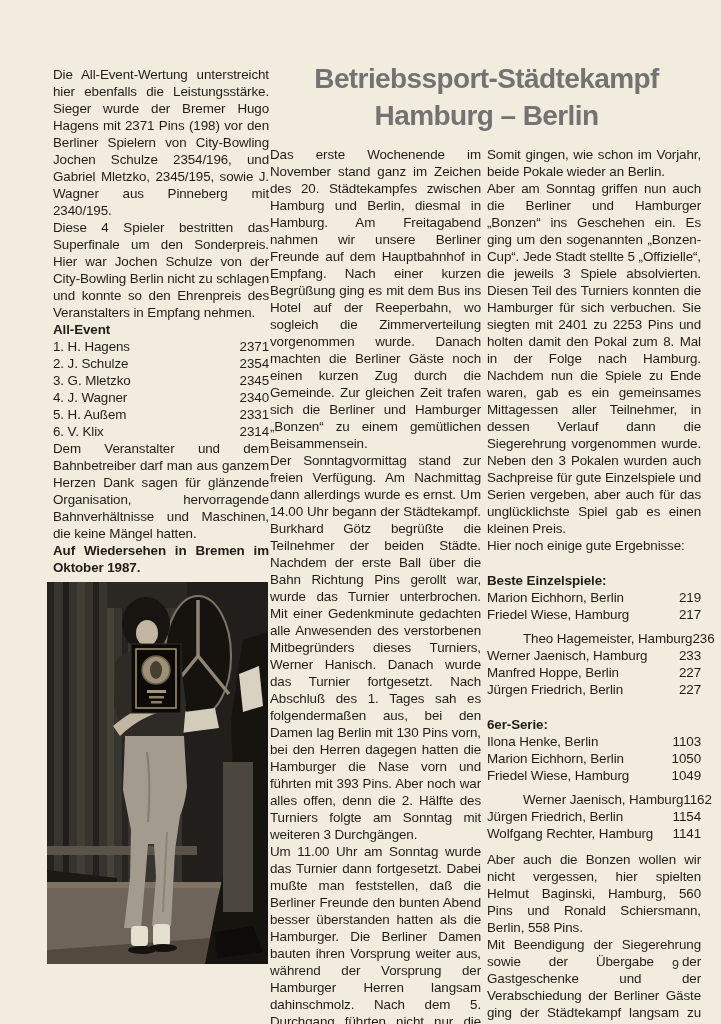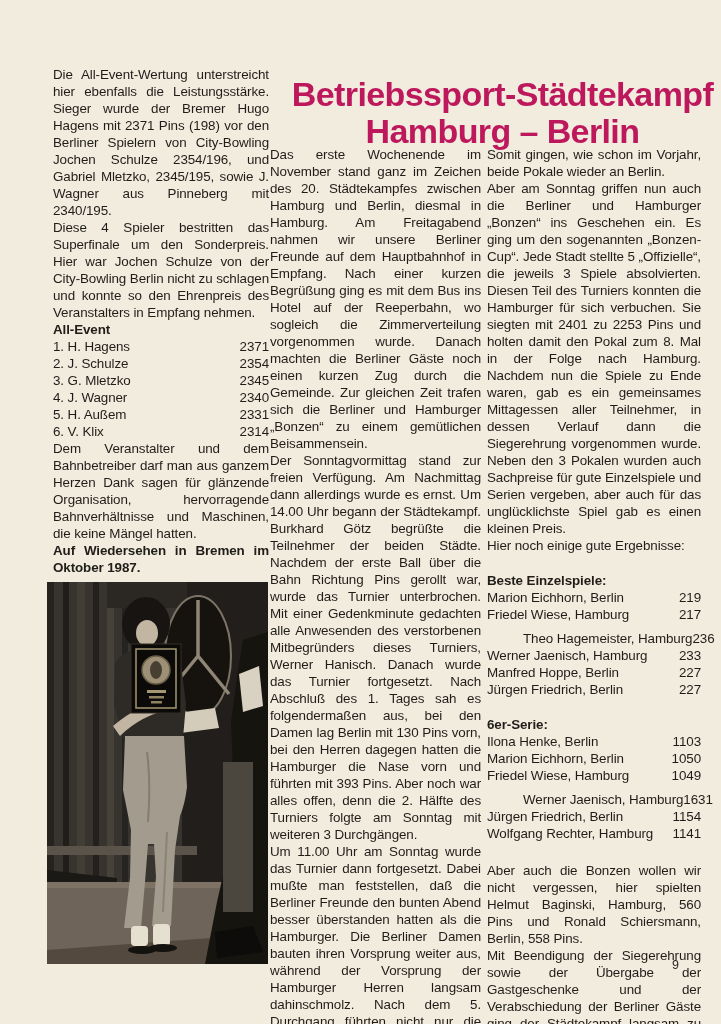--- a/index.html
+++ b/index.html
@@ -14,23 +14,23 @@
     position:absolute;
     font-size:13.4px; line-height:17px;
     text-align:justify; letter-spacing:-0.1px;
   }
   .col p { margin:0; }
   .col-left  { left:53px;  top:66px;  width:216px; }
   .col-mid   { left:270px; top:146px; width:211px; }
   .col-right { left:487px; top:146px; width:214px; }
   .article-title {
     position:absolute; left:268px; top:60px; width:437px;
-    margin:16px; text-align:center;
-    font-size:34px; line-height:37px; font-weight:bold;
-    letter-spacing:-0.6px; color:#be185d;
+    margin:0; text-align:center;
+    font-size:28px; line-height:37px; font-weight:bold;
+    letter-spacing:-0.6px; color:#737373;
   }
   .bold { font-weight:bold; }
   .score-row { display:flex; justify-content:space-between; text-align:right; }
   .score-row .sc-name  { white-space:nowrap; }
   .score-row .sc-score { white-space:nowrap; }
   .group-gap { margin-top:7px !important;margin-left:36px; }
   .head-gap  { margin-top:18px; }
   .photo-frame {
     width:221px; height:382px; margin:6px 0 0 -6px;
     display:block;
@@ -195,31 +195,31 @@
     <div class="score-row">
       <span class="sc-name">Marion Eichhorn, Berlin</span>
       <span class="sc-score">1050</span>
     </div>
     <div class="score-row">
       <span class="sc-name">Friedel Wiese, Hamburg</span>
       <span class="sc-score">1049</span>
     </div>
     <div class="score-row group-gap">
       <span class="sc-name">Werner Jaenisch, Hamburg</span>
-      <span class="sc-score">1631</span>
+      <span class="sc-score">1162</span>
     </div>
     <div class="score-row">
       <span class="sc-name">Jürgen Friedrich, Berlin</span>
       <span class="sc-score">1154</span>
     </div>
     <div class="score-row">
       <span class="sc-name">Wolfgang Rechter, Hamburg</span>
       <span class="sc-score">1141</span>
     </div>
 
-    <p style="margin-top:20px">Aber auch die Bonzen wollen wir nicht vergessen, hier spielten Helmut Baginski, Hamburg, 560 Pins und Ronald Schiersmann, Berlin, 558 Pins.</p>
+    <p style="margin-top:9px">Aber auch die Bonzen wollen wir nicht vergessen, hier spielten Helmut Baginski, Hamburg, 560 Pins und Ronald Schiersmann, Berlin, 558 Pins.</p>
     <p>Mit Beendigung der Siegerehrung sowie der Übergabe der Gastgeschenke und der Verabschiedung der Berliner Gäste ging der Städtekampf langsam zu Ende. Wir begleiteten unsere Berliner Freunde noch zum Bahnhof, wünschten allen eine schöne Heimreise. Gegen 17.30 Uhr setzte sich der Zug dann Richtung Berlin in Bewegung.</p>
 
   </div>
 
   <div class="page-number">9</div>
 
 </div>
 
 </body></html>

